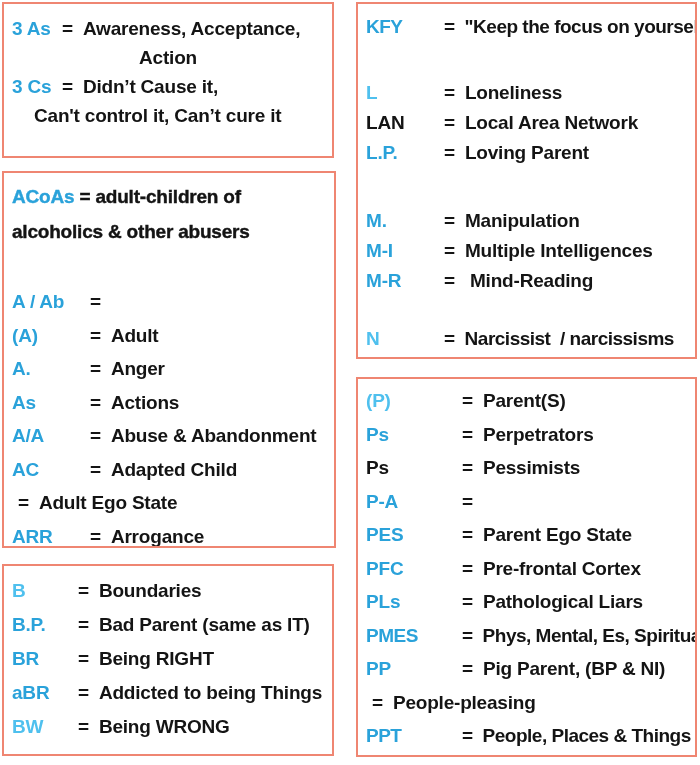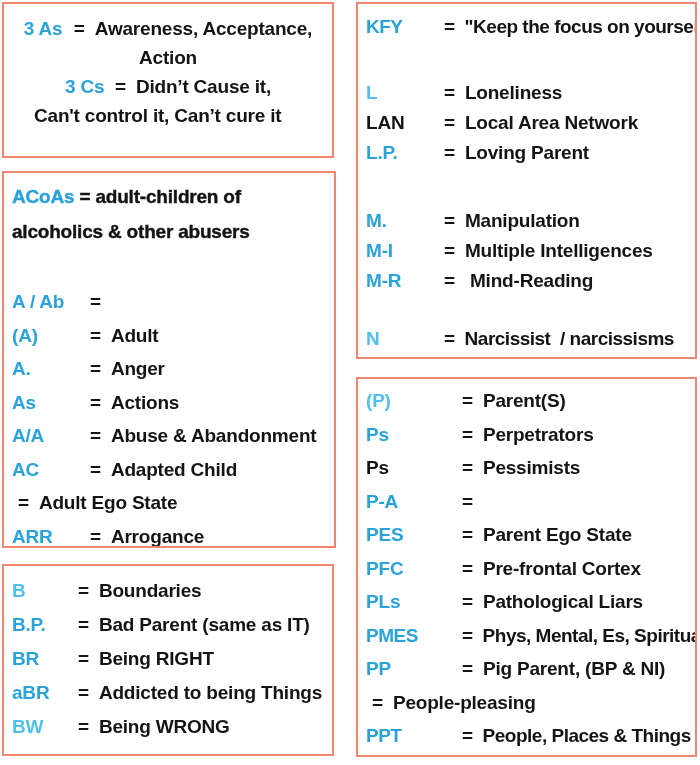--- a/index.html
+++ b/index.html
@@ -18,21 +18,21 @@
     position:absolute;background:#ffffff;border:2px solid var(--border);
     box-sizing:border-box;overflow:hidden;
   }
   #box-l1{left:2px;top:2px;width:332px;height:156px;padding:10px 8px 0 8px;}
   #box-l2{left:2px;top:171px;width:334px;height:377px;padding:6px 6px 0 8px;}
   #box-l3{left:2px;top:564px;width:332px;height:192px;padding:8px 6px 0 8px;}
   #box-r1{left:356px;top:2px;width:341px;height:357px;padding:8px 4px 0 8px;}
   #box-r2{left:356px;top:377px;width:341px;height:380px;padding:5px 4px 0 8px;}
 
   .row{display:flex;align-items:baseline;white-space:pre;}
-  #box-l1 .row{line-height:29px;justify-content:center;}
+  #box-l1 .row{line-height:29px;}
   #box-l2 .row{line-height:33.5px;}
   #box-l3 .row{line-height:34px;}
   #box-r1 .row{line-height:30px;align-items:flex-end;}
   #box-r2 .row{line-height:33.5px;}
 
   .term{flex:0 0 auto;}
   #box-l1 .term{min-width:44px;}
   #box-l2 .term{min-width:72px;}
   #box-l3 .term{min-width:60px;}
   #box-r1 .term{min-width:72px;}

